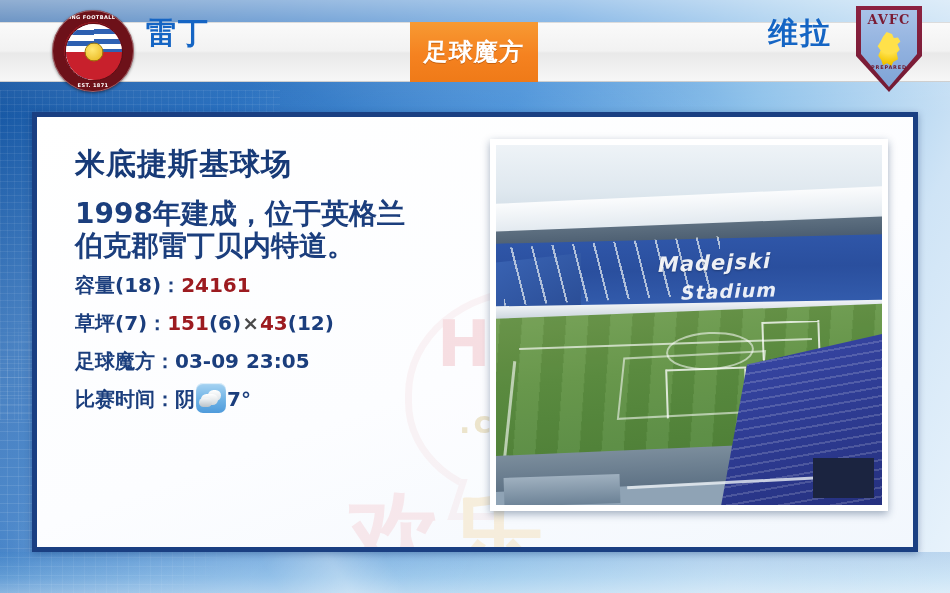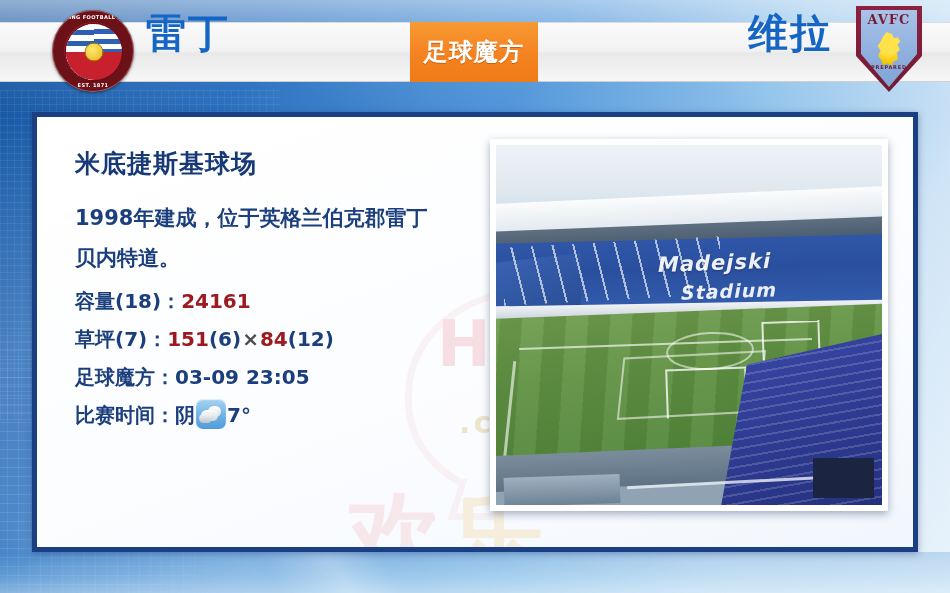--- a/index.html
+++ b/index.html
@@ -46,21 +46,21 @@
 
   
   .header{
     position:absolute;left:0;top:22px;width:950px;height:60px;
     background:linear-gradient(180deg,#fafafa 0%,#f2f2f2 48%,#e9e9e9 52%,#f7f7f7 100%);
     border-top:1px solid #dcdcdc;border-bottom:1px solid #cfcfcf;
     box-sizing:border-box;
   }
   .team-name{
     position:absolute;top:18px;
-    font-size:40px;font-weight:700;color:#1565c4;letter-spacing:2px;
+    font-size:30px;font-weight:700;color:#1565c4;letter-spacing:2px;
     line-height:30px;
   }
   .team-name.home{left:146px;}
   .team-name.away{right:118px;}
 
   .center-logo{
     position:absolute;left:410px;top:22px;width:128px;height:60px;
     background:linear-gradient(180deg,#f79a33 0%,#f58220 55%,#ef7a18 100%);
     display:flex;align-items:center;justify-content:center;
   }
@@ -188,25 +188,25 @@
     color:#f2b7bd;letter-spacing:4px;white-space:nowrap;
     font-family:"DejaVu Sans","Liberation Sans",sans-serif;
   }
   .wm .wbig .y{color:#f4cf86;}
 
   
   .info{
     position:absolute;left:38px;top:27px;width:420px;z-index:3;
   }
   .stadium-title{
-    font-size:25px;font-weight:700;color:#173a77;letter-spacing:1px;
+    font-size:30px;font-weight:700;color:#173a77;letter-spacing:1px;
     line-height:40px;margin:0 0 14px 0;
   }
   .desc{
-    font-size:21px;font-weight:700;color:#1b3e7d;line-height:40px;
+    font-size:28px;font-weight:700;color:#1b3e7d;line-height:32px;
     margin:0 0 4px 0;max-width:356px;
   }
   .row{
     font-size:20px;font-weight:700;color:#1b3e7d;line-height:38px;
     white-space:nowrap;
   }
   .v-red{color:#9c1b20;}
   .v-navy{color:#1b3e7d;}
   .x-mark{color:#4a4a4a;font-weight:700;padding:0 1px;}
   .wx-icon{
@@ -407,21 +407,21 @@
     <div class="info">
       <h1 class="stadium-title">米底捷斯基球场</h1>
 
       <p class="desc">1998年建成，位于英格兰伯克郡雷丁贝内特道。</p>
 
       <div class="row">
         <span>容量(18)：</span><span class="v-red">24161</span>
       </div>
 
       <div class="row">
-        <span>草坪(7)：</span><span class="v-red">151</span><span class="v-navy">(6)</span><span class="x-mark">×</span><span class="v-red">84</span><span class="v-navy">(12)</span>
+        <span>草坪(7)：</span><span class="v-red">151</span><span class="v-navy">(6)</span><span class="x-mark">×</span><span class="v-red">43</span><span class="v-navy">(12)</span>
       </div>
 
       <div class="row">
         <span>足球魔方：</span><span>03-09 23:05</span>
       </div>
 
       <div class="row">
         <span>比赛时间：</span><span>阴</span><span class="wx-icon"><i class="c3"></i><i class="c1"></i><i class="c2"></i></span><span>7°</span>
       </div>
     </div>

